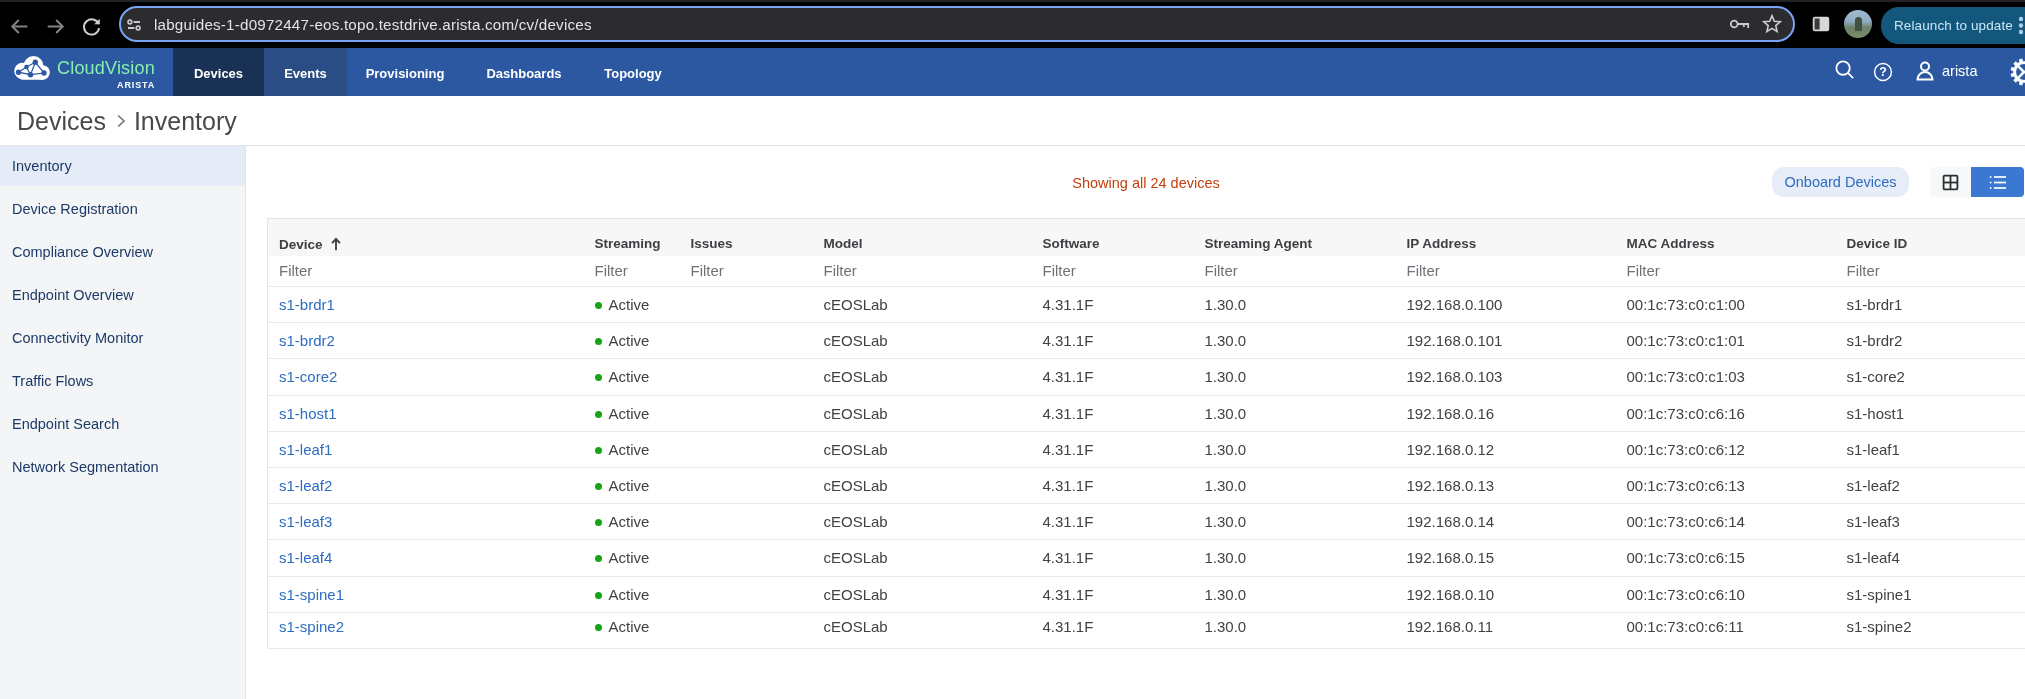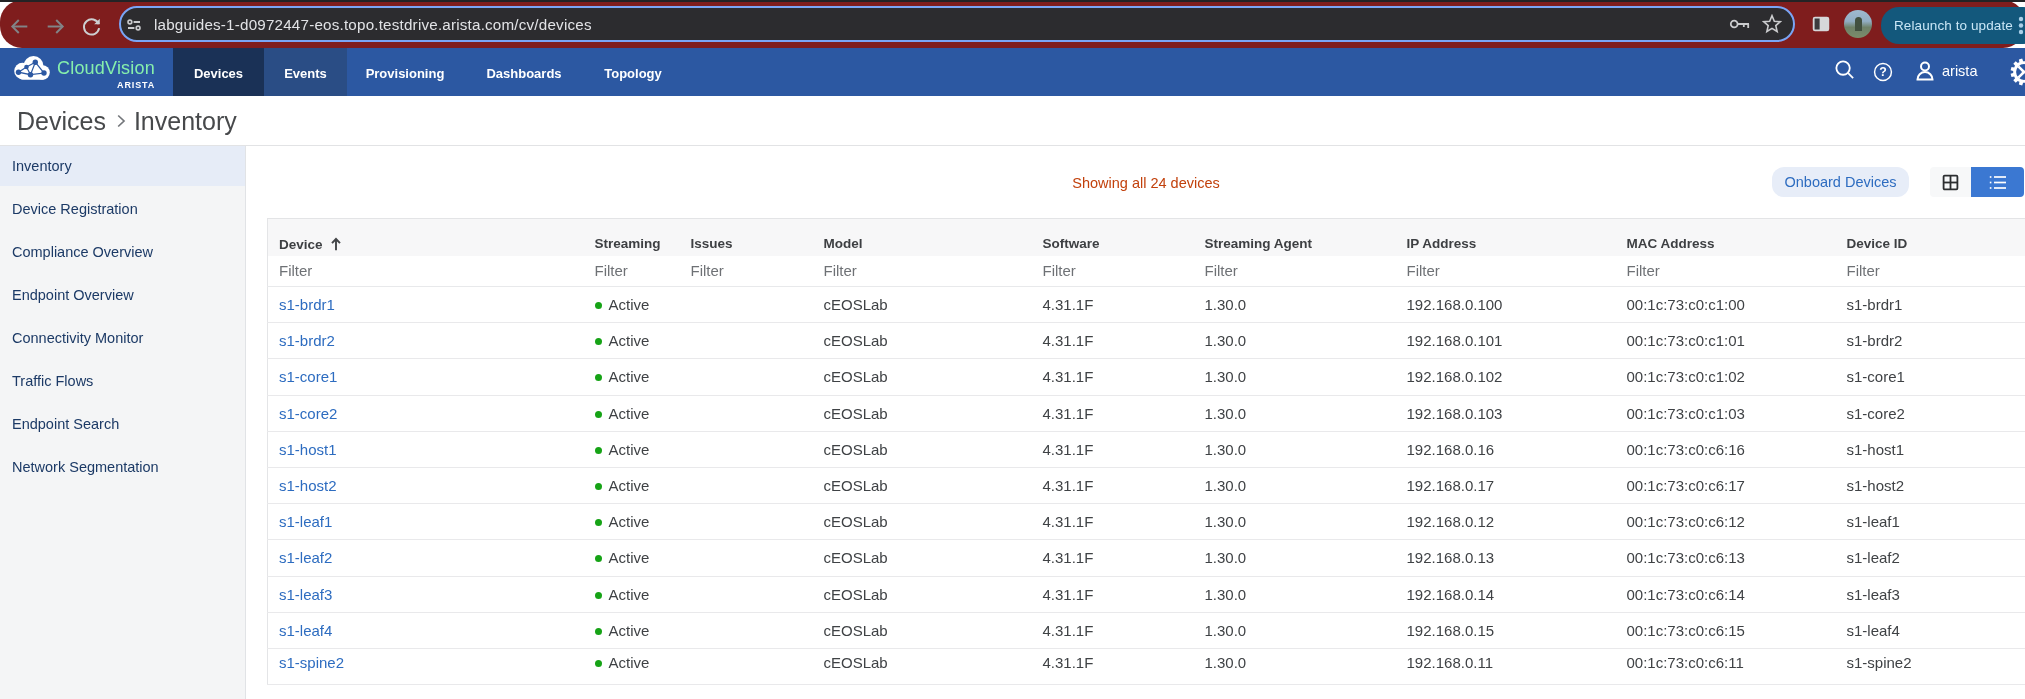--- a/index.html
+++ b/index.html
@@ -1,20 +1,20 @@
 <!DOCTYPE html>
 <html><head>
 <meta charset="utf-8">
 <style>
   * { margin:0; padding:0; box-sizing:border-box; }
   html,body { width:2025px; height:699px; overflow:hidden; font-family:"Liberation Sans", sans-serif; background:#fff; }
   .abs { position:absolute; }
 
   
-  #chrome { position:absolute; left:0; top:0; width:2025px; height:48px; background:#7f1d1d;border-radius:22px; }
+  #chrome { position:absolute; left:0; top:0; width:2025px; height:48px; background:#000000; }
   #chrome .navicon { position:absolute; top:12px; }
   #urlbar { position:absolute; left:119px; top:6px; width:1676px; height:36px; background:#2c2c2f; border:2px solid #7aa5f5; border-radius:18px; }
   #urltext { position:absolute; left:154px; top:15.5px; font-size:15.2px; color:#e2e3e6; letter-spacing:0.2px; }
   #relaunch { position:absolute; left:1881px; top:7px; width:160px; height:37px; background:#13587c; border-radius:18px; }
   #relaunch span { position:absolute; left:13px; top:11px; font-size:13.5px; color:#c9e6f6; font-weight:400; letter-spacing:0.1px; }
   #avatar { position:absolute; left:1844px; top:10px; width:28px; height:28px; border-radius:50%; background:linear-gradient(180deg,#9fbacf 0%, #92aec4 40%, #6e8168 62%, #7b8c6a 100%); overflow:hidden; }
   #avatar .fig { position:absolute; left:11px; top:7px; width:7px; height:14px; background:#41503f; border-radius:3.5px 3.5px 0 0; }
 
   
   #nav { position:absolute; left:0; top:48px; width:2025px; height:48px; background:#2c58a2; }
@@ -271,31 +271,20 @@
  <td><span class="dot"></span>Active</td>
  <td></td>
  <td>cEOSLab</td>
  <td>4.31.1F</td>
  <td>1.30.0</td>
  <td>192.168.0.101</td>
  <td>00:1c:73:c0:c1:01</td>
  <td>s1-brdr2</td>
 </tr>
       <tr>
- <td class="dev c1"><a>s1-core1</a></td>
- <td><span class="dot"></span>Active</td>
- <td></td>
- <td>cEOSLab</td>
- <td>4.31.1F</td>
- <td>1.30.0</td>
- <td>192.168.0.102</td>
- <td>00:1c:73:c0:c1:02</td>
- <td>s1-core1</td>
-</tr>
-      <tr>
  <td class="dev c1"><a>s1-core2</a></td>
  <td><span class="dot"></span>Active</td>
  <td></td>
  <td>cEOSLab</td>
  <td>4.31.1F</td>
  <td>1.30.0</td>
  <td>192.168.0.103</td>
  <td>00:1c:73:c0:c1:03</td>
  <td>s1-core2</td>
 </tr>
@@ -304,31 +293,20 @@
  <td><span class="dot"></span>Active</td>
  <td></td>
  <td>cEOSLab</td>
  <td>4.31.1F</td>
  <td>1.30.0</td>
  <td>192.168.0.16</td>
  <td>00:1c:73:c0:c6:16</td>
  <td>s1-host1</td>
 </tr>
       <tr>
- <td class="dev c1"><a>s1-host2</a></td>
- <td><span class="dot"></span>Active</td>
- <td></td>
- <td>cEOSLab</td>
- <td>4.31.1F</td>
- <td>1.30.0</td>
- <td>192.168.0.17</td>
- <td>00:1c:73:c0:c6:17</td>
- <td>s1-host2</td>
-</tr>
-      <tr>
  <td class="dev c1"><a>s1-leaf1</a></td>
  <td><span class="dot"></span>Active</td>
  <td></td>
  <td>cEOSLab</td>
  <td>4.31.1F</td>
  <td>1.30.0</td>
  <td>192.168.0.12</td>
  <td>00:1c:73:c0:c6:12</td>
  <td>s1-leaf1</td>
 </tr>
@@ -359,20 +337,31 @@
  <td><span class="dot"></span>Active</td>
  <td></td>
  <td>cEOSLab</td>
  <td>4.31.1F</td>
  <td>1.30.0</td>
  <td>192.168.0.15</td>
  <td>00:1c:73:c0:c6:15</td>
  <td>s1-leaf4</td>
 </tr>
       <tr>
+ <td class="dev c1"><a>s1-spine1</a></td>
+ <td><span class="dot"></span>Active</td>
+ <td></td>
+ <td>cEOSLab</td>
+ <td>4.31.1F</td>
+ <td>1.30.0</td>
+ <td>192.168.0.10</td>
+ <td>00:1c:73:c0:c6:10</td>
+ <td>s1-spine1</td>
+</tr>
+      <tr>
  <td class="dev c1"><a>s1-spine2</a></td>
  <td><span class="dot"></span>Active</td>
  <td></td>
  <td>cEOSLab</td>
  <td>4.31.1F</td>
  <td>1.30.0</td>
  <td>192.168.0.11</td>
  <td>00:1c:73:c0:c6:11</td>
  <td>s1-spine2</td>
 </tr>

